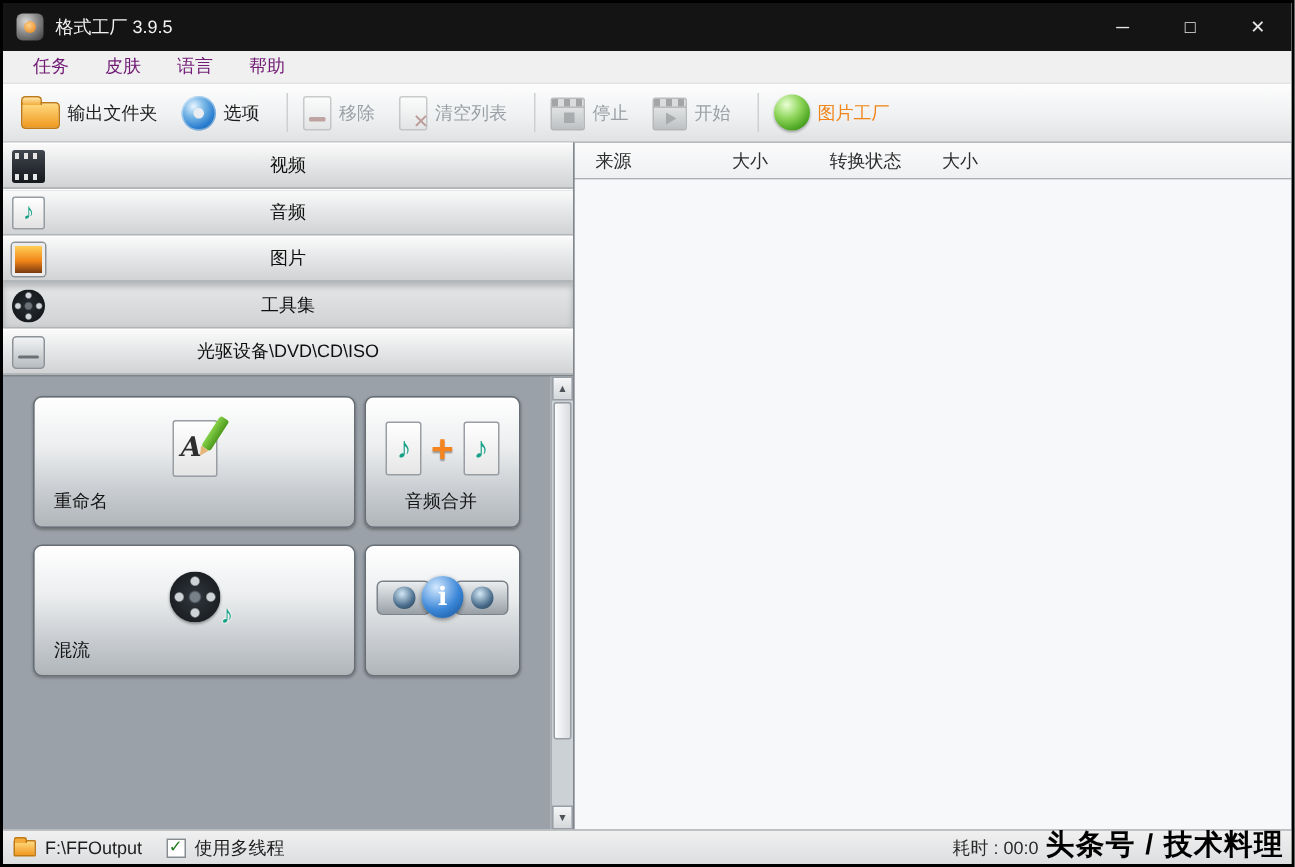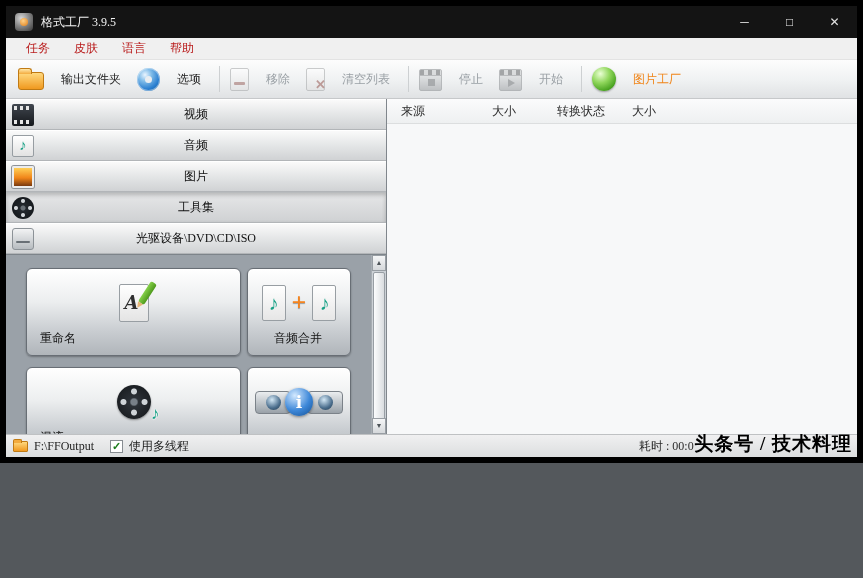--- a/index.html
+++ b/index.html
@@ -1,38 +1,38 @@
 <!DOCTYPE html>
 <html><head>
 <meta charset="utf-8">
 <style>
   * { margin:0; padding:0; box-sizing:border-box; }
   html,body { font-family:"Liberation Sans","DejaVu Sans",sans-serif; }
   body { background:#54585c; }
-  .window { position:relative; width:863px; height:463px; background:#f0f0f0; overflow:hidden; border:6px solid #000000;font-family:Liberation Serif, serif; }
+  .window { position:relative; width:863px; height:578px; background:#f0f0f0; overflow:hidden; border:2px solid #000000; }
 
   
   .titlebar { position:absolute; top:0; left:0; right:0; height:32px; background:#141414; display:flex; align-items:center; }
   .app-icon { width:18px; height:18px; margin:0 8px 0 9px; border-radius:4px;
     background:radial-gradient(circle at 35% 30%, #d8d8d8, #8a8a8a 45%, #3f3f3f 95%); position:relative; }
   .app-icon::after { content:""; position:absolute; left:5px; top:5px; width:8px; height:8px; border-radius:50%;
     background:radial-gradient(circle at 40% 35%, #ffd28a, #e07c14); }
   .title-text { font-size:12px; color:#f2f2f2; }
   .win-controls { margin-left:auto; display:flex; height:100%; }
   .win-btn { width:45px; height:100%; display:flex; align-items:center; justify-content:center; color:#e6e6e6; font-size:12px; }
 
   
   .menubar { position:absolute; top:32px; left:0; right:0; height:22px; background:#f0f0f0; display:flex; align-items:stretch; padding-left:8px; border-bottom:1px solid #e3e3e3; }
-  .menu-item { padding:0 12px; font-size:12px; color:#b91c1c; display:flex; align-items:center; }
+  .menu-item { padding:0 12px; font-size:12px; color:#701a75; display:flex; align-items:center; }
 
   
   .toolbar { position:absolute; top:54px; left:0; right:0; height:39px;
     background:linear-gradient(180deg,#fdfdfd 0%,#eff1f2 55%,#e0e2e4 100%);
     border-bottom:1px solid #c6c8ca; display:flex; align-items:center; padding:0 12px; }
-  .tb-btn { display:flex; align-items:center; gap:17px; font-size:12px; color:#1d1d1d; margin-right:16px; white-space:nowrap; }
+  .tb-btn { display:flex; align-items:center; gap:5px; font-size:12px; color:#1d1d1d; margin-right:16px; white-space:nowrap; }
   .tb-btn.disabled .tb-label { color:#9aa0a5; }
   .tb-btn.disabled .tb-ico { opacity:.55; filter:grayscale(55%); }
   .tb-sep { width:1px; height:26px; background:#cdd0d2; margin:0 10px 0 2px; }
   .pf-label { color:#f08519; }
 
   .icon-folder { width:26px; height:18px; position:relative; margin-top:4px;
     background:linear-gradient(180deg,#ffd97f,#f0991f); border:1px solid #c07a13; border-radius:2px 3px 3px 3px; }
   .icon-folder::before { content:""; position:absolute; top:-5px; left:-1px; width:12px; height:5px;
     background:linear-gradient(180deg,#ffe7a8,#f3ab3e); border:1px solid #c07a13; border-bottom:none; border-radius:3px 3px 0 0; }
   .icon-options { width:23px; height:23px; border-radius:50%; position:relative;

